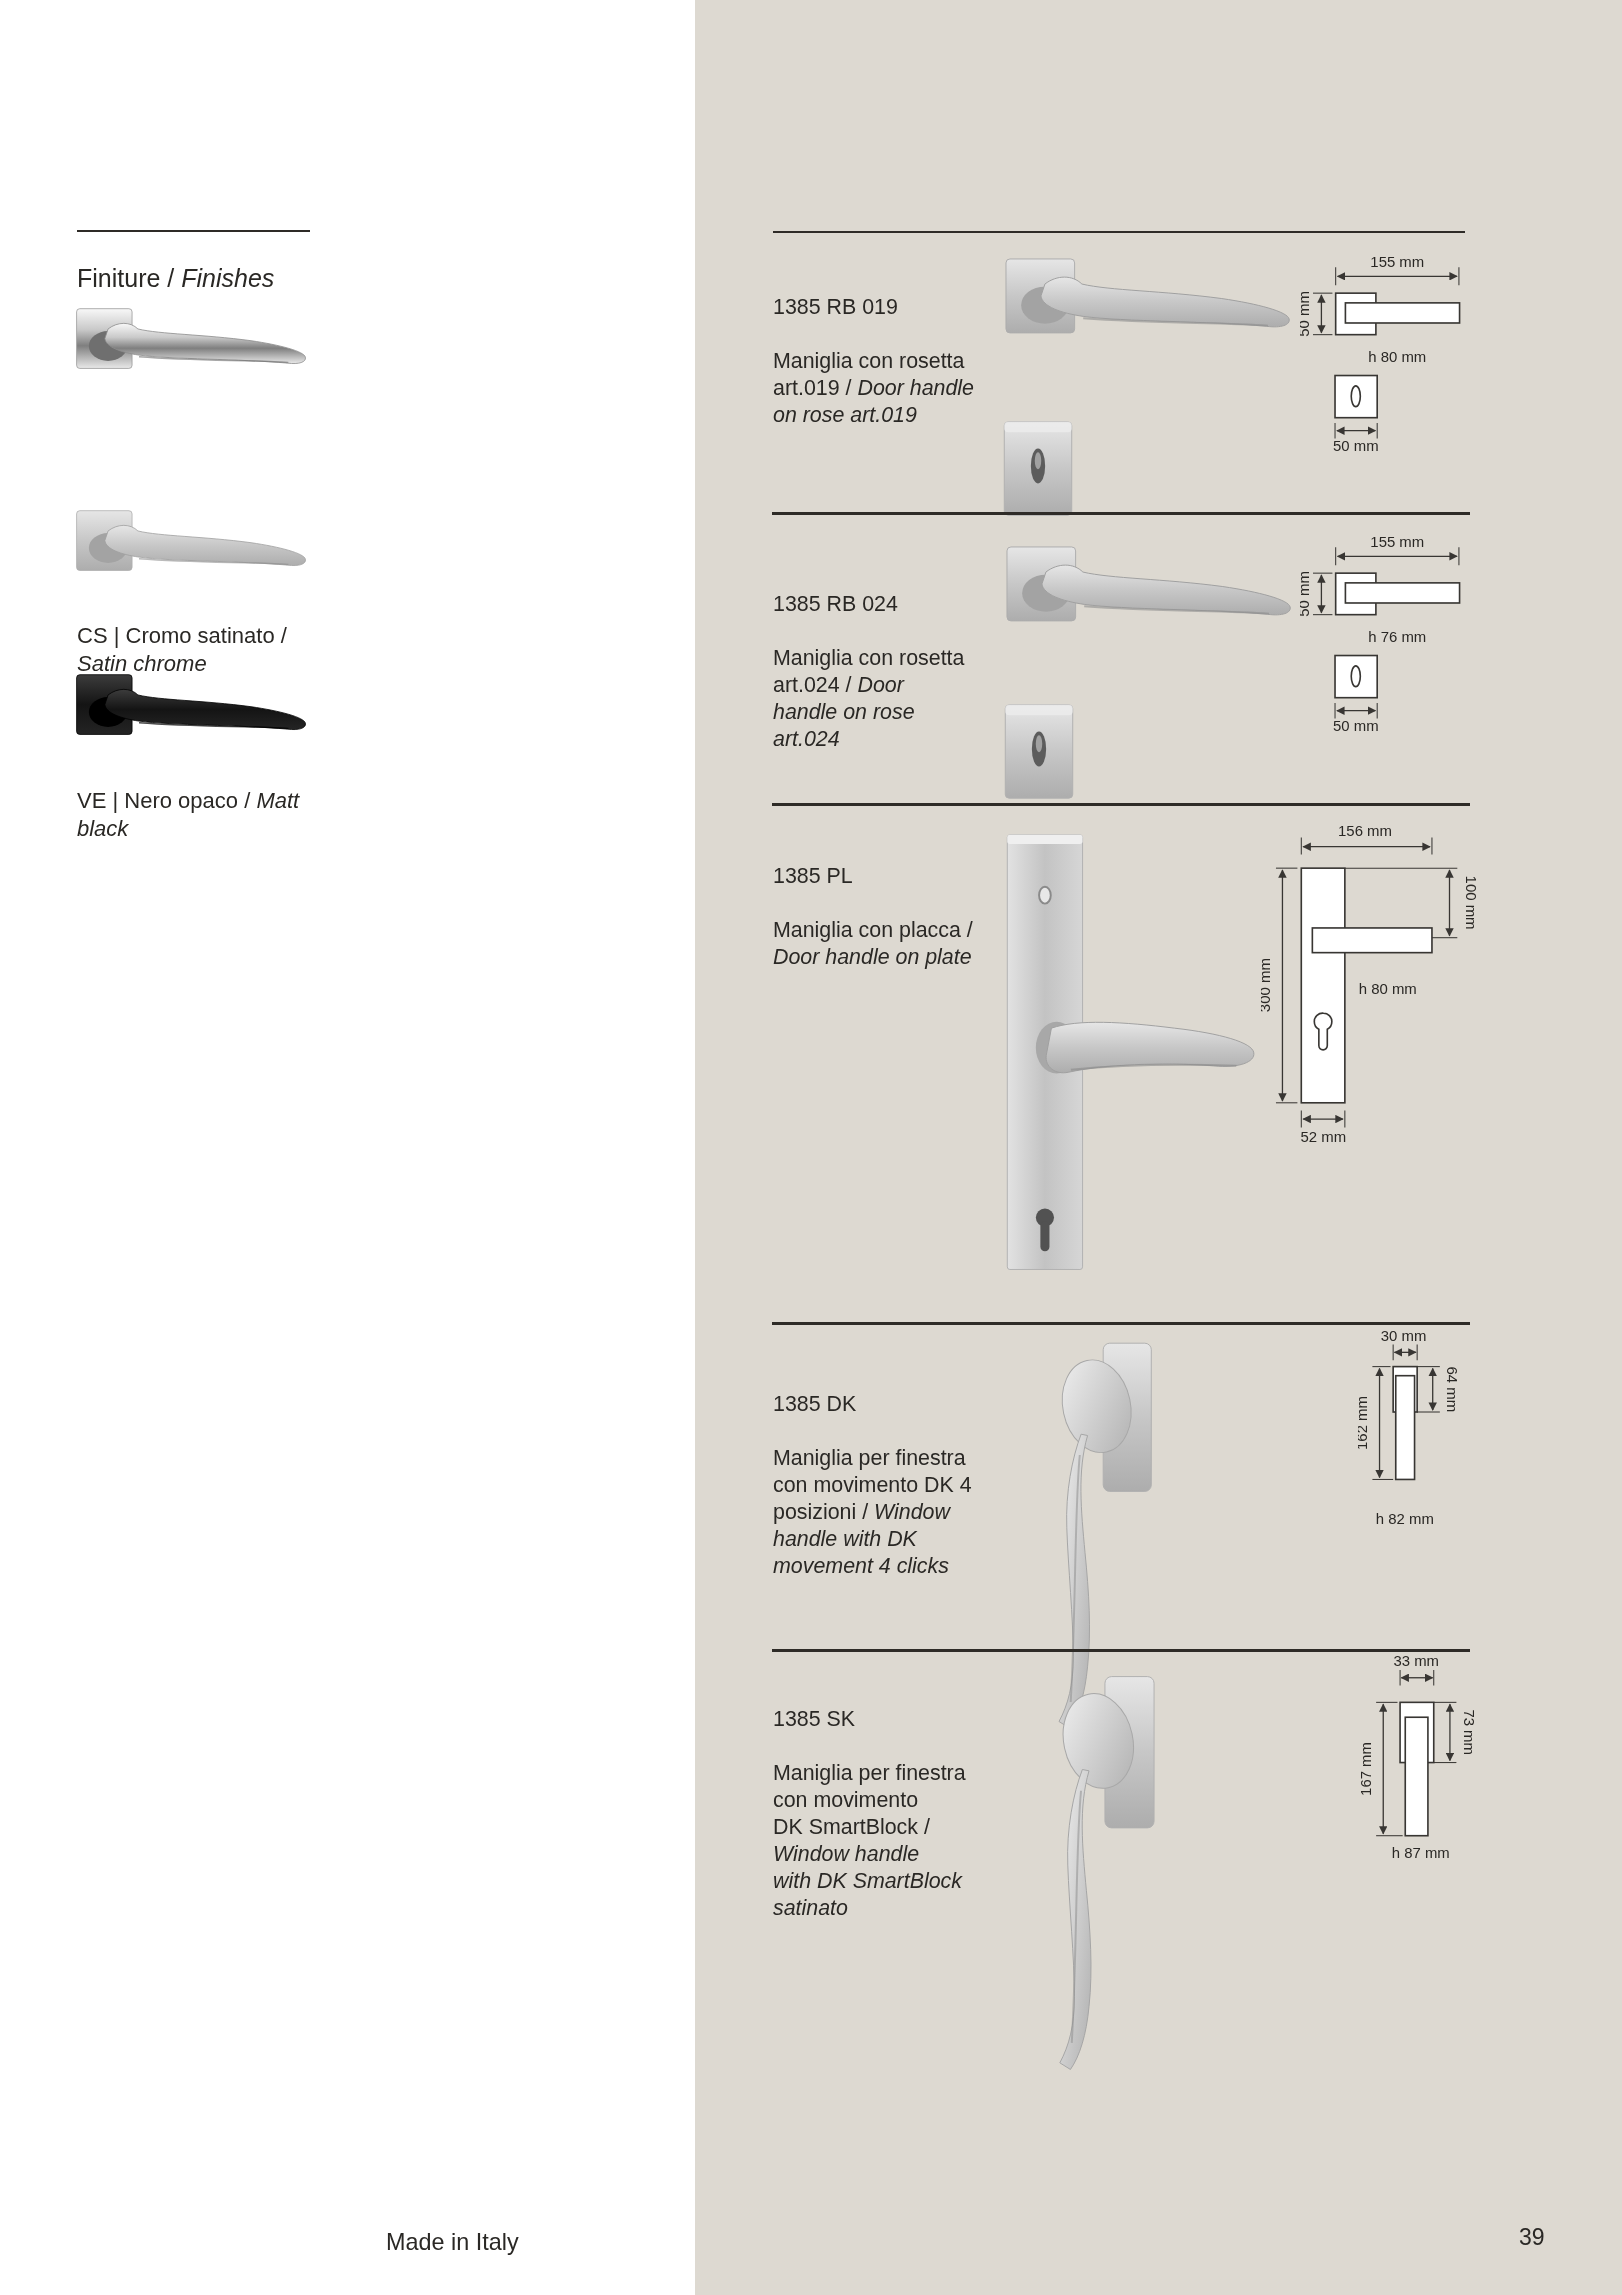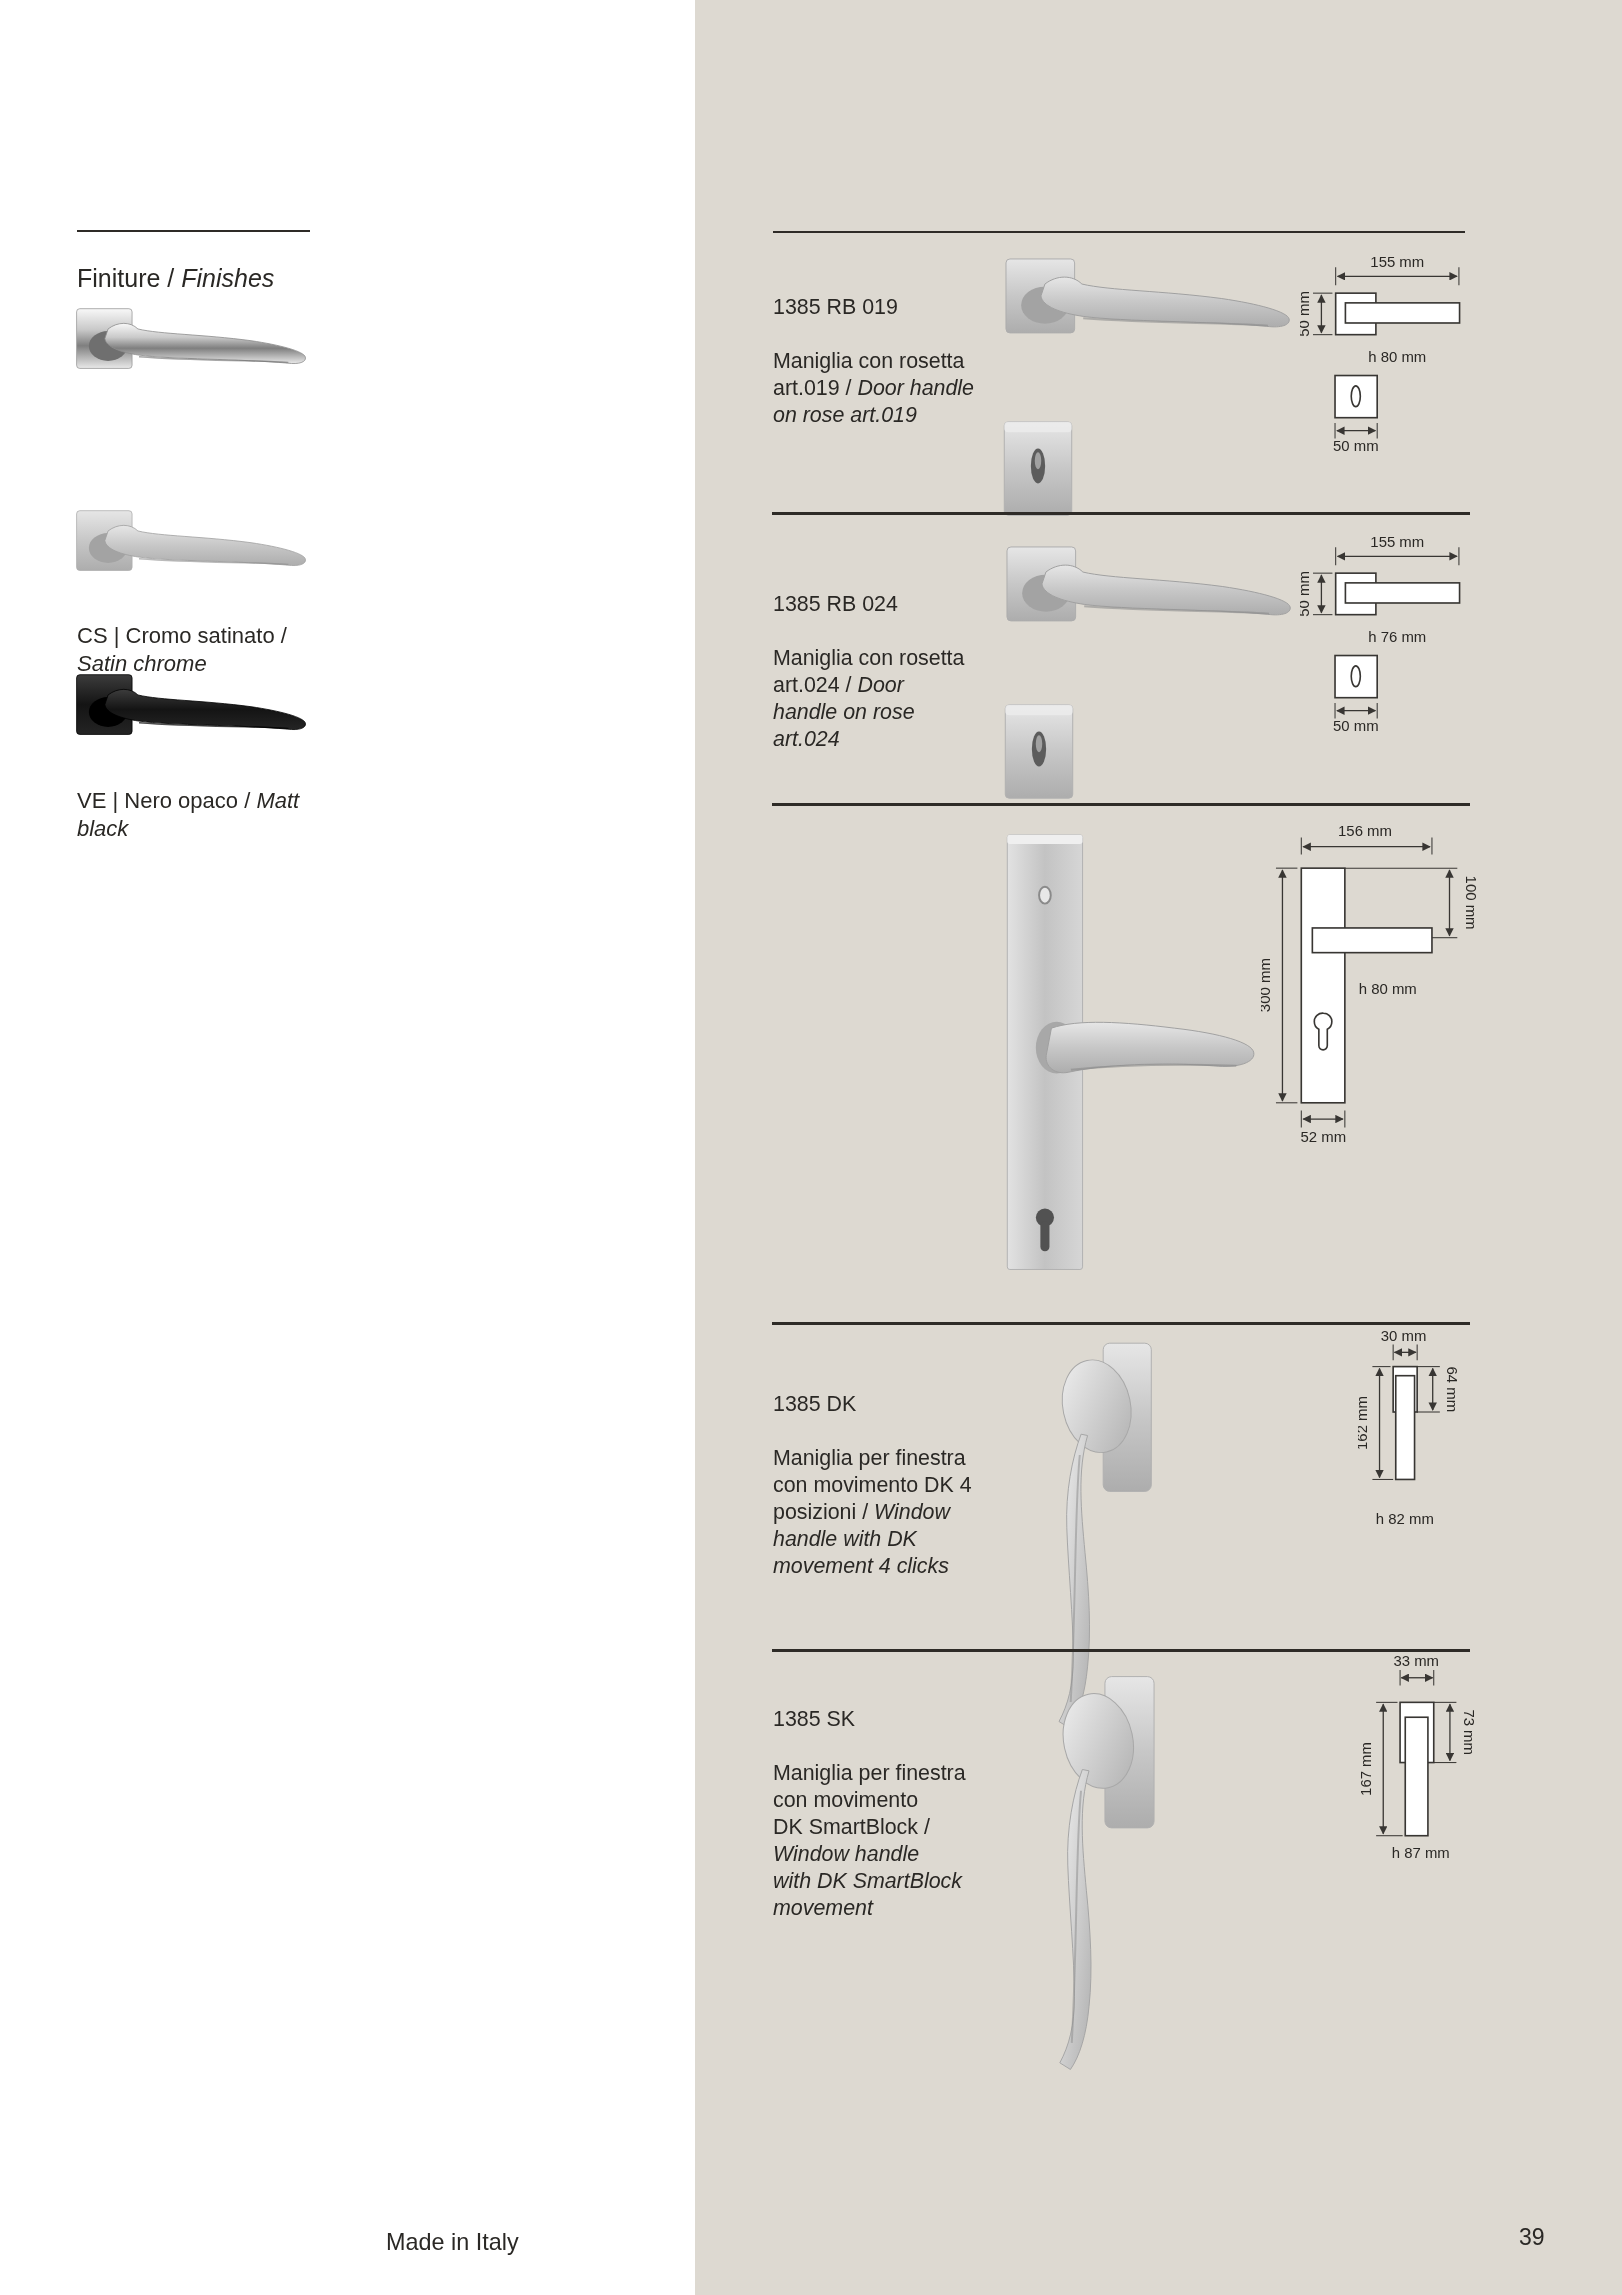--- a/index.html
+++ b/index.html
@@ -179,20 +179,25 @@
     <text x="150" y="172" text-anchor="middle">h 76 mm</text>
     <rect class="oline" x="54" y="193" width="65" height="65"></rect>
     <ellipse class="oline" cx="86" cy="225" rx="7" ry="16" stroke-width="2"></ellipse>
     <line class="tick" x1="54" y1="266" x2="54" y2="290"></line>
     <line class="tick" x1="119" y1="266" x2="119" y2="290"></line>
     <line class="dline" x1="57" y1="278" x2="116" y2="278" marker-start="url(#arr)" marker-end="url(#arr)"></line>
     <text x="86" y="310" text-anchor="middle">50 mm</text>
   </svg>
   <div class="rule" style="left:772px;top:803px;width:698px;height:2.6px;"></div>
 
+  <div class="abs body-text" style="left:773px;top:836px;">
+    <div class="code-line">1385 PL</div>
+    <div class="desc"><span>Maniglia con placca /
+</span><span class="it">Door handle on plate</span></div>
+  </div>
   <svg class="abs" style="left:1006px;top:833px;" width="253" height="439" viewBox="0 0 390 675">
     <rect x="2" y="2" width="116" height="670" rx="4" fill="url(#gradPlateV)" stroke="#b2b2b2" stroke-width="1.5"></rect>
     <rect x="2" y="2" width="116" height="14" rx="4" fill="#efefef"></rect>
     <ellipse cx="60" cy="95" rx="9" ry="13" fill="#e8e8e8" stroke="#8a8a8a" stroke-width="3"></ellipse>
     <ellipse cx="78" cy="330" rx="32" ry="40" fill="#a8a8a8"></ellipse>
     <path d="M70,300 C110,286 180,290 260,300 C330,308 380,322 382,338 C384,352 360,362 320,358
              C240,352 150,356 96,368 C76,372 60,360 62,342 Z" fill="url(#gradSatin)" stroke="#9f9f9f" stroke-width="1.5"></path>
     <path d="M100,364 C200,354 300,356 355,358" stroke="#8b8b8b" stroke-width="3" fill="none" opacity="0.6"></path>
     <circle cx="60" cy="592" r="14" fill="#525252"></circle>
     <rect x="53" y="598" width="14" height="46" ry="7" fill="#525252"></rect>
@@ -255,21 +260,21 @@
   </svg>
   <div class="rule" style="left:772px;top:1649px;width:698px;height:2.6px;"></div>
 
   <div class="abs body-text" style="left:773px;top:1679px;">
     <div class="code-line">1385 SK</div>
     <div class="desc"><span>Maniglia per finestra
 con movimento
 DK SmartBlock /
 </span><span class="it">Window handle
 with DK SmartBlock
-movement</span></div>
+satinato</span></div>
   </div>
   <svg class="abs" style="left:1020px;top:1669px;" width="146" height="416" viewBox="0 0 220 620">
     <rect x="128" y="8" width="74" height="228" rx="10" fill="url(#gradSatin)" stroke="#b0b0b0" stroke-width="1.5"></rect>
     <ellipse cx="118" cy="105" rx="52" ry="72" transform="rotate(-12 118 105)" fill="url(#gradKnob)" stroke="#a8a8a8" stroke-width="1.5"></ellipse>
     <path d="M104,150 C88,205 94,265 100,330 C106,390 110,450 104,505 C100,548 90,580 76,600
              L60,590 C74,564 82,534 82,490 C82,432 74,352 72,292 C70,237 80,185 94,148 Z" fill="url(#gradKnob)" stroke="#a5a5a5" stroke-width="1.5"></path>
     <path d="M92,180 C84,260 86,420 78,560" stroke="#8f8f8f" stroke-width="3" fill="none" opacity="0.55"></path>
   </svg>
   <svg class="abs" style="left:1358px;top:1654px;" width="123" height="221" viewBox="0 0 190 340">
     <text x="90" y="18" text-anchor="middle">33 mm</text>

